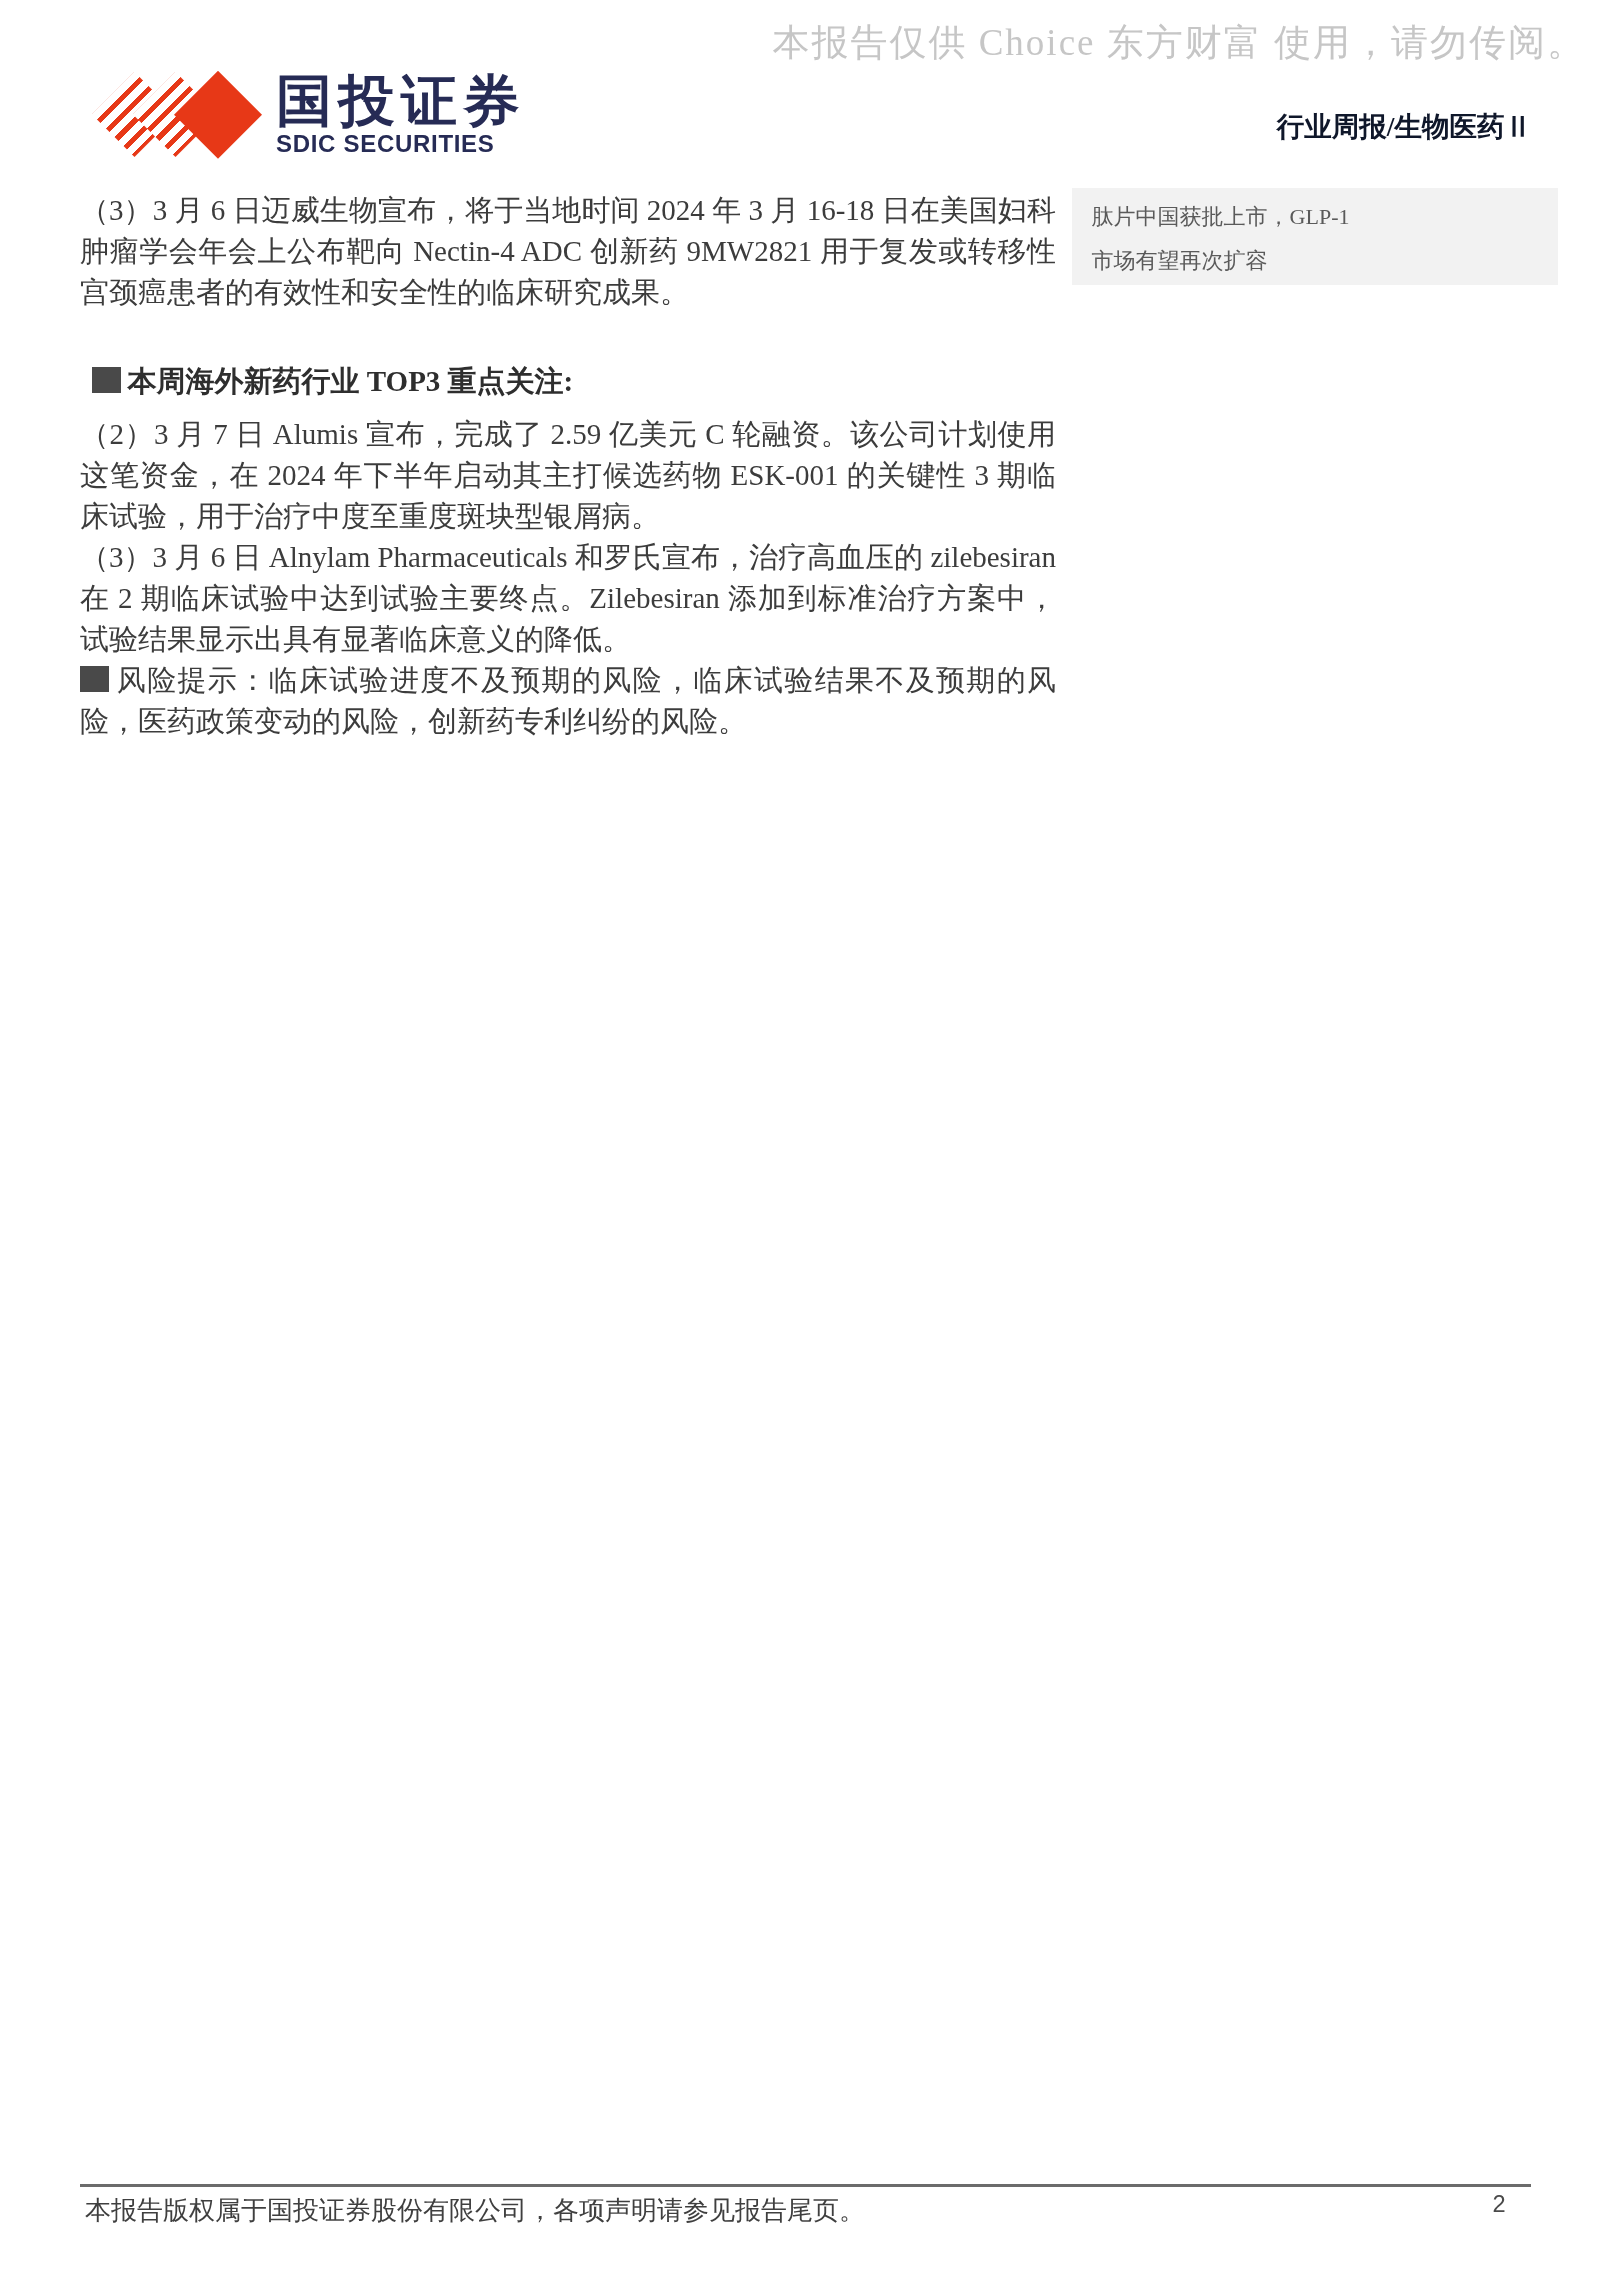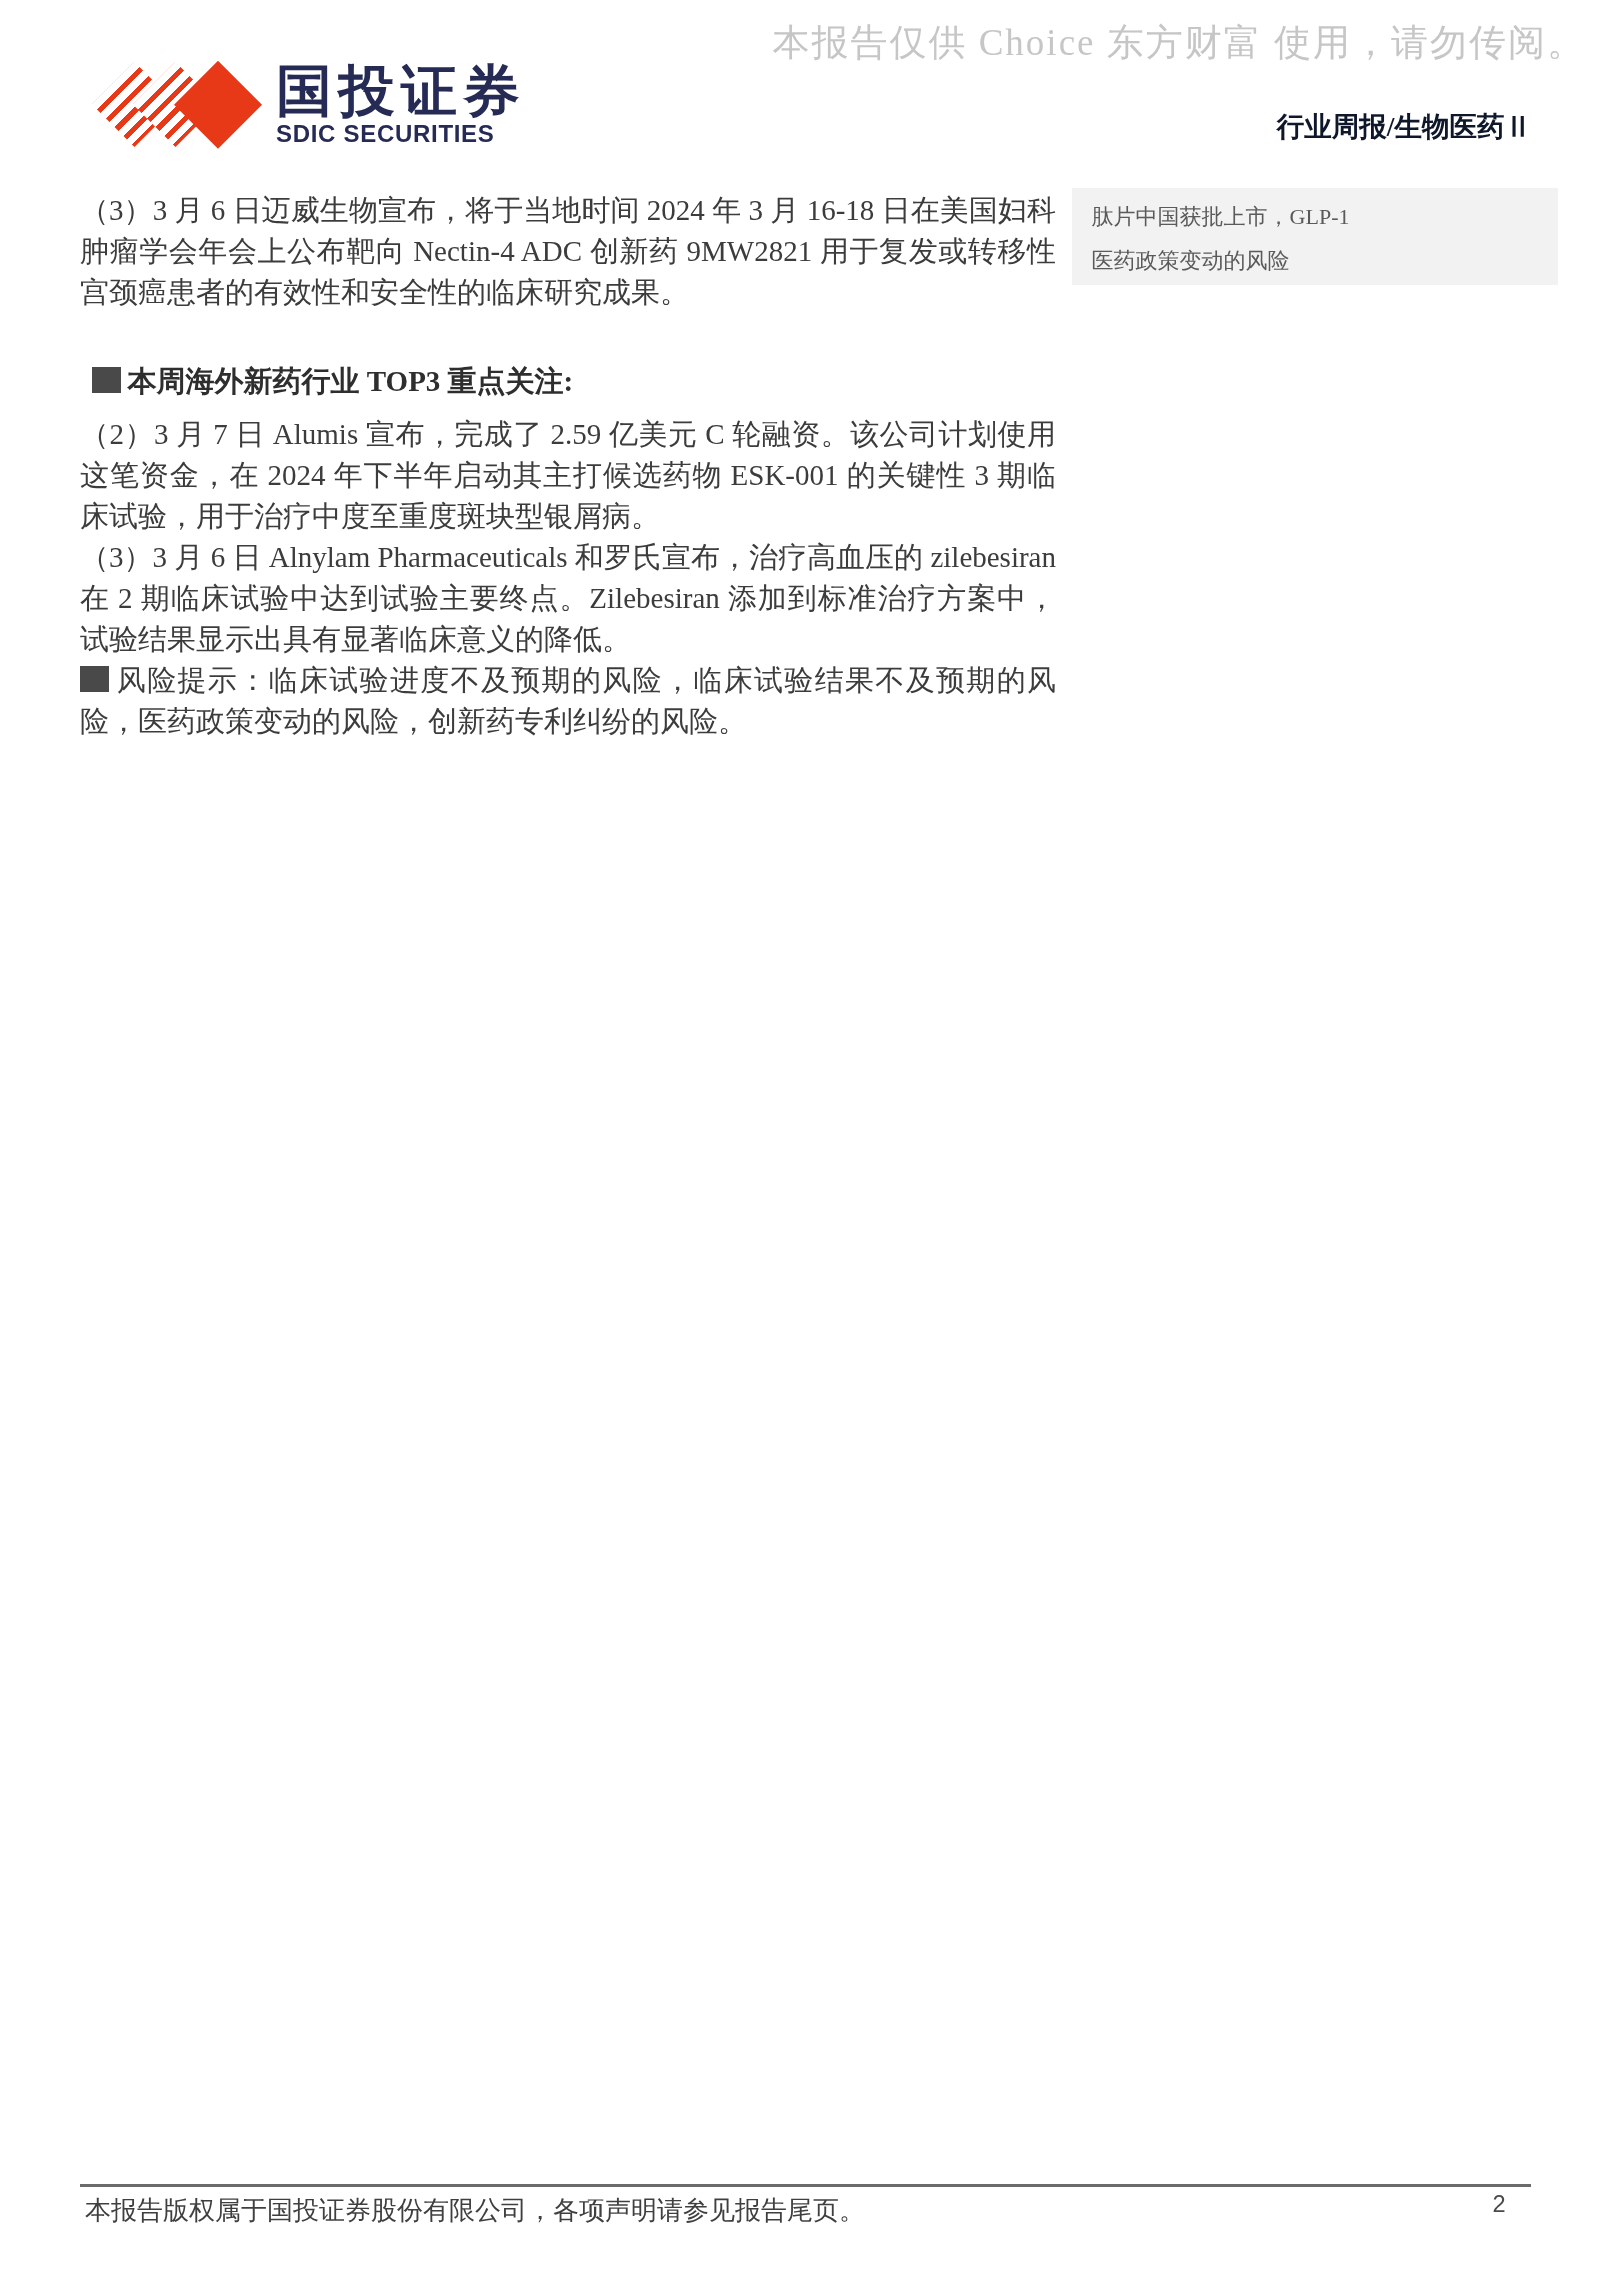--- a/index.html
+++ b/index.html
@@ -17,21 +17,21 @@
     position: absolute;
     top: 18.3px;
     right: 37px;
     font-size: 37px;
     letter-spacing: 2px;
     color: var(--watermark, #c6c6c6);
     white-space: nowrap;
   }
 
   
-  .logo { position: absolute; left: 92px; top: 62px; display: flex; }
+  .logo { position: absolute; left: 92px; top: 72px; display: flex; }
   .logo-mark { position: relative; width: 171px; height: 86px; flex: 0 0 auto; }
   .diamond {
     position: absolute;
     top: 0;
     width: 85px;
     height: 85px;
     clip-path: polygon(50% 0, 100% 50%, 50% 100%, 0 50%);
   }
   .diamond.striped {
     background: repeating-linear-gradient(
@@ -174,21 +174,21 @@
     <div class="logo-text">
       <div class="logo-cn">国投证券</div>
       <div class="logo-en">SDIC SECURITIES</div>
     </div>
   </div>
 
   <div class="report-type">行业周报/生物医药Ⅱ</div>
 
   <div class="sidebar-note">
     <div class="note-line">肽片中国获批上市，GLP-1</div>
-    <div class="note-line">医药政策变动的风险</div>
+    <div class="note-line">市场有望再次扩容</div>
   </div>
 
   <div class="content">
 
     <p class="intro">（3）3 月 6 日迈威生物宣布，将于当地时间 2024 年 3 月 16-18 日在美国妇科肿瘤学会年会上公布靶向 Nectin-4 ADC 创新药 9MW2821 用于复发或转移性宫颈癌患者的有效性和安全性的临床研究成果。</p>
 
     <h2 class="section-heading"><span class="bullet-sq"></span><span>本周海外新药行业 TOP3 重点关注:</span></h2>
 
     <p class="news-item">（2）3 月 7 日 Alumis 宣布，完成了 2.59 亿美元 C 轮融资。该公司计划使用这笔资金，在 2024 年下半年启动其主打候选药物 ESK-001 的关键性 3 期临床试验，用于治疗中度至重度斑块型银屑病。</p>
     <p class="news-item">（3）3 月 6 日 Alnylam Pharmaceuticals 和罗氏宣布，治疗高血压的 zilebesiran 在 2 期临床试验中达到试验主要终点。Zilebesiran 添加到标准治疗方案中，试验结果显示出具有显著临床意义的降低。</p>

